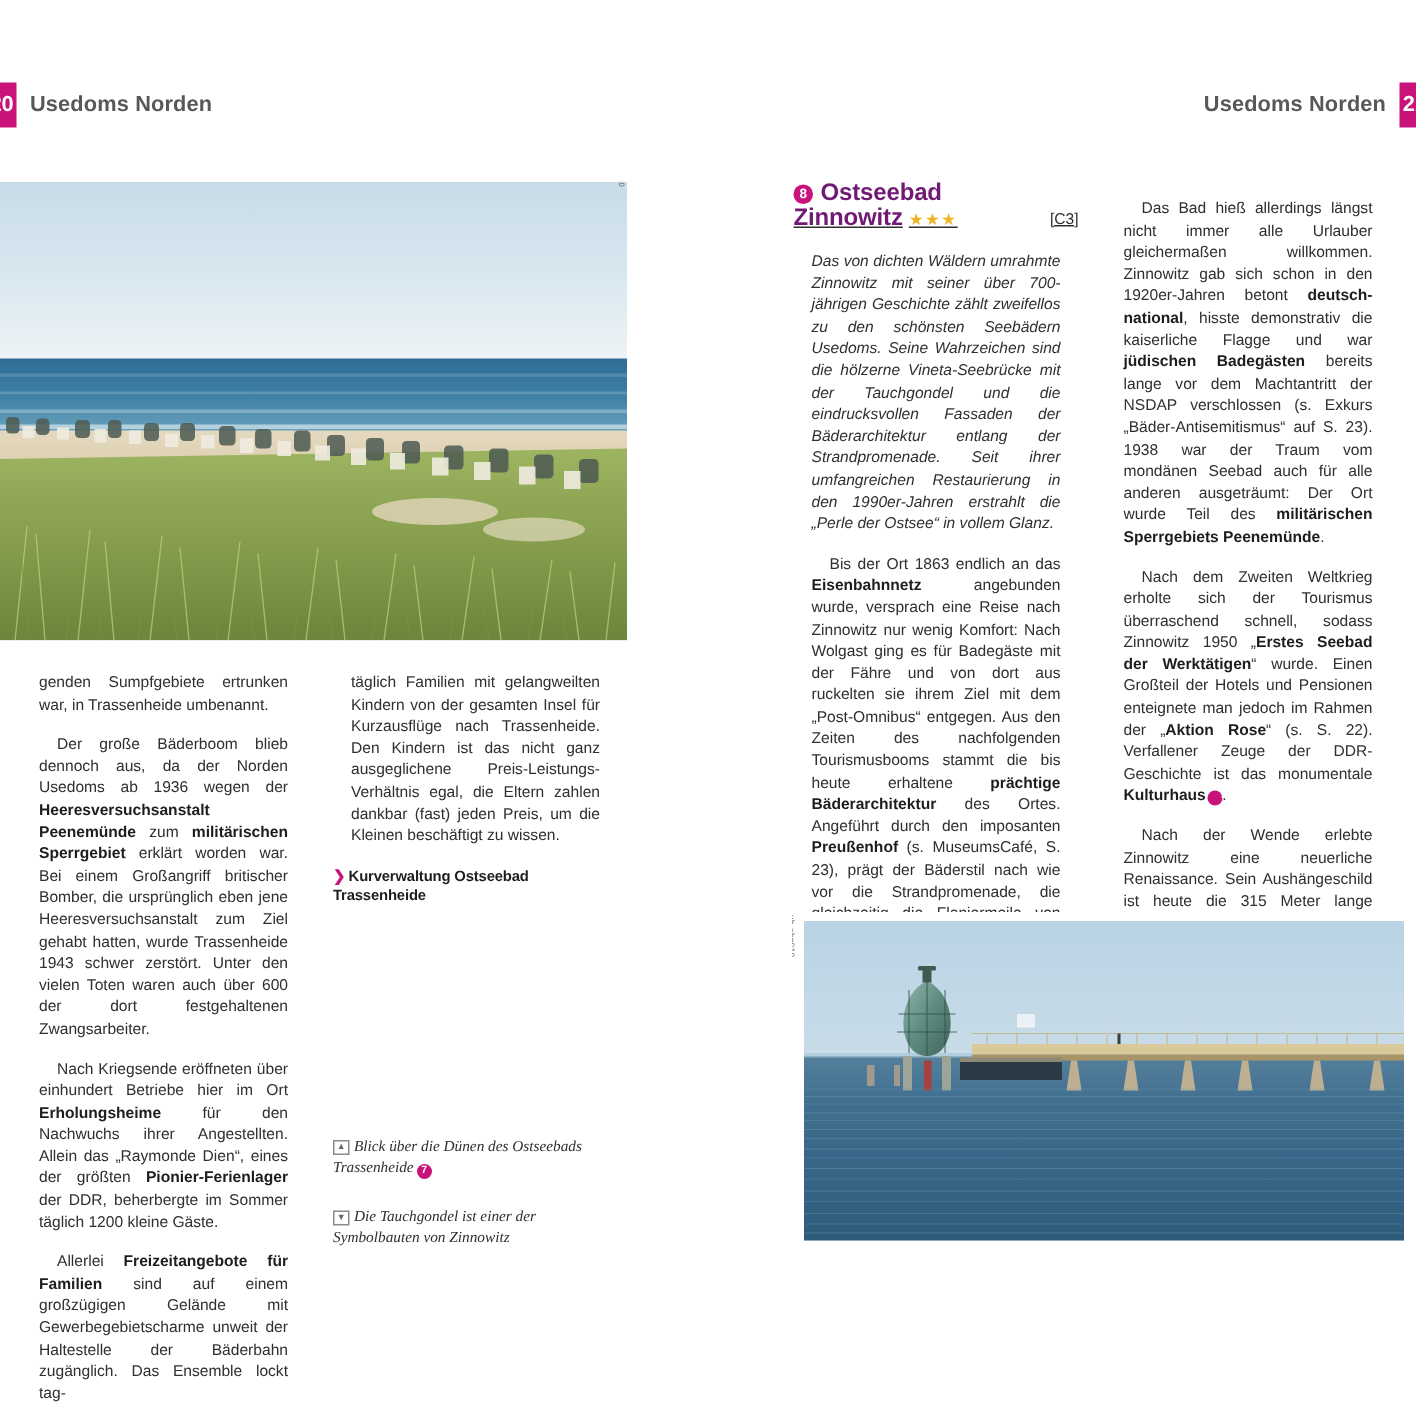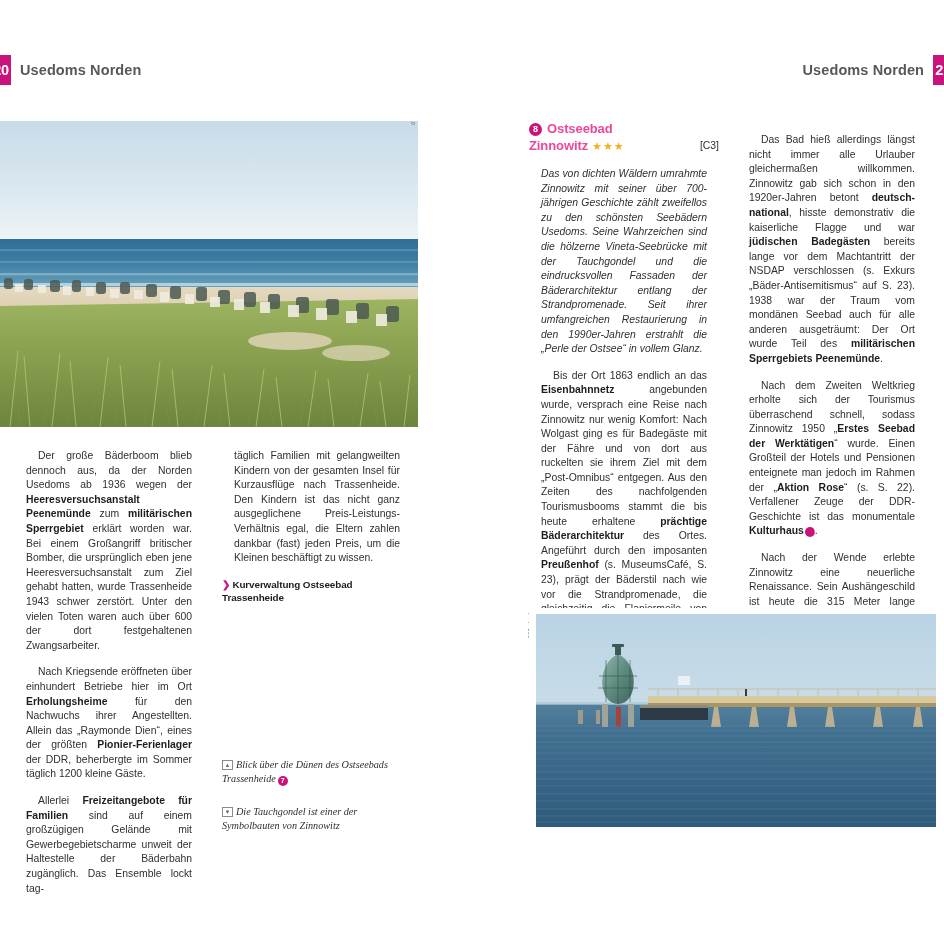--- a/index.html
+++ b/index.html
@@ -140,29 +140,30 @@
     height: 13px;
     min-width: 13px;
     font-size: 9px;
     font-weight: bold;
     display: inline-flex;
     align-items: center;
     justify-content: center;
     line-height: 1;
   }
   .sight-name {
-    color: #ec4899;
-    font-size: 13px;
+    color: #701a75;
+    font-size: 16px;
     font-weight: bold;
     letter-spacing: -0.1px;
   }
   .sight-line2 {
     display: flex;
-    align-items: flex-start;
+    align-items: center;
     justify-content: space-between;
+    text-decoration: underline;
   }
   .stars {
     color: #f0b323;
     font-size: 11px;
     letter-spacing: 1px;
     margin-left: 4px;
   }
   .mapref {
     color: #2f2f2f;
     font-size: 10.4px;
@@ -370,20 +371,21 @@
         <path d="M352 306 L358 266"></path>
         <path d="M378 306 L372 274"></path>
     </g>
     <ellipse cx="290" cy="220" rx="42" ry="9" fill="#ddd2b5" opacity="0.85"></ellipse>
     <ellipse cx="356" cy="232" rx="34" ry="8" fill="#e2d8bd" opacity="0.7"></ellipse>
   </svg>
   <span class="credit">ub-dust0</span>
 </div>
 
 <div class="col" id="col1">
+  <p>genden Sumpfgebiete ertrunken war, in Trassenheide umbenannt.</p>
   <p class="indent"><span>Der große Bäderboom blieb dennoch aus, da der Norden Usedoms ab 1936 wegen der </span><b>Heeresversuchsanstalt Peenemünde</b><span> zum </span><b>militärischen Sperrgebiet</b><span> erklärt worden war. Bei einem Großangriff britischer Bomber, die ursprünglich eben jene Heeresversuchsanstalt zum Ziel gehabt hatten, wurde Trassenheide 1943 schwer zerstört. Unter den vielen Toten waren auch über 600 der dort festgehaltenen Zwangsarbeiter.</span></p>
   <p class="indent"><span>Nach Kriegsende eröffneten über einhundert Betriebe hier im Ort </span><b>Erholungsheime</b><span> für den Nachwuchs ihrer Angestellten. Allein das „Raymonde Dien“, eines der größten </span><b>Pionier-Ferienlager</b><span> der DDR, beherbergte im Sommer täglich 1200 kleine Gäste.</span></p>
   <p class="indent"><span>Allerlei </span><b>Freizeitangebote für Familien</b><span> sind auf einem großzügigen Gelände mit Gewerbegebietscharme unweit der Haltestelle der Bäderbahn zugänglich. Das Ensemble lockt tag-</span></p>
 </div>
 
 <div class="col" id="col2">
   <p>täglich Familien mit gelangweilten Kindern von der gesamten Insel für Kurzausflüge nach Trassenheide. Den Kindern ist das nicht ganz ausgeglichene Preis-Leistungs-Verhältnis egal, die Eltern zahlen dankbar (fast) jeden Preis, um die Kleinen beschäftigt zu wissen.</p>
   <div class="infobox">
     <div>
       <span class="ib-arrow">❯</span><span class="ib-title">Kurverwaltung Ostseebad Trassenheide</span>

